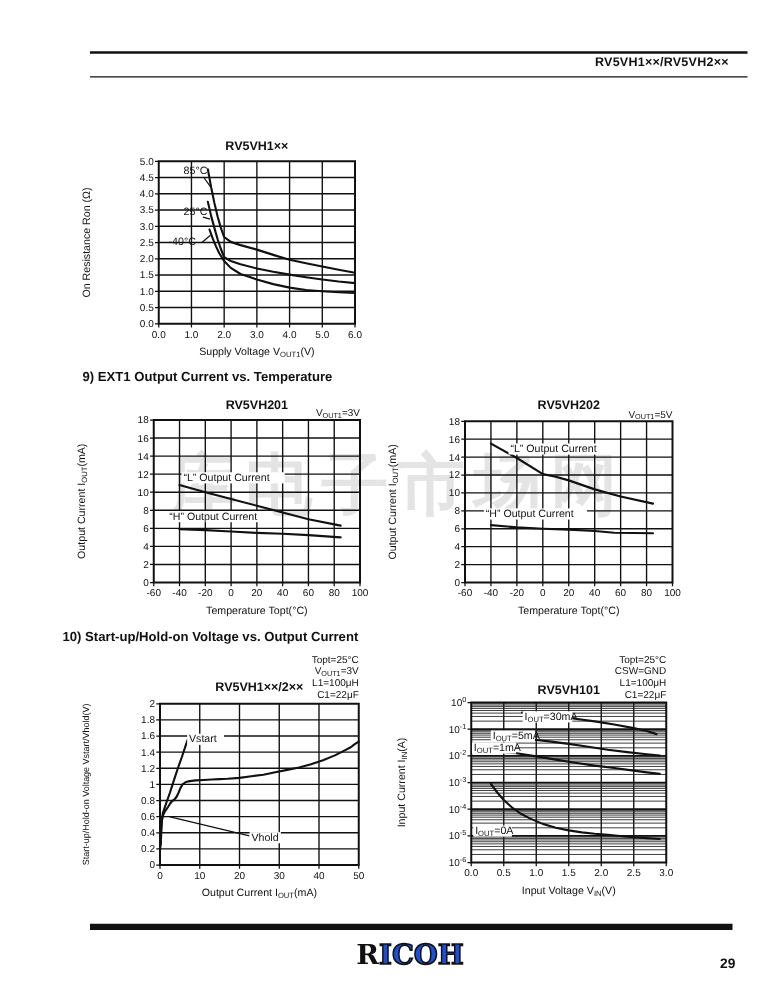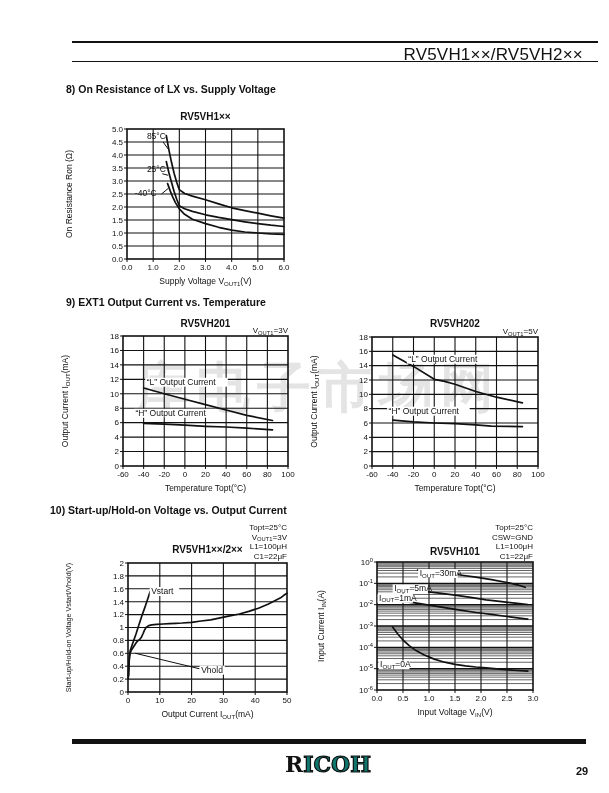--- a/index.html
+++ b/index.html
@@ -2,47 +2,46 @@
 <html><head>
 <meta charset="utf-8">
 <style>
   html,body{margin:0;padding:0;background:#888;}
   .page{
     position:relative;width:609px;height:793px;background:#ffffff;
     font-family:"Liberation Sans", sans-serif;color:#111;overflow:hidden;
   }
   .abs{position:absolute;}
   .hline{background:#111;}
-  .hdr-title{font-weight:normal;font-size:17px;letter-spacing:0.2px;}
+  .hdr-title{font-weight:bold;font-size:10px;letter-spacing:0.2px;}
   .sec-title{font-weight:bold;font-size:10.5px;white-space:nowrap;}
   .watermark{
     font-size:54px;font-weight:bold;color:#e4e4e4;letter-spacing:7px;
     white-space:nowrap;z-index:0;user-select:none;
   }
   .chartbox{z-index:1;}
   svg text{font-family:"Liberation Sans", sans-serif;fill:#111;}
   .footer-bar{background:#111;}
   .logo{display:flex;align-items:flex-end;line-height:1;}
   .logo span{font-family:"DejaVu Serif", serif;font-weight:bold;font-size:22px;}
   .logo .solid{color:#111;}
-  .logo .outline{color:#0f766e;-webkit-text-stroke:1.2px #111;text-shadow:0 0 0.5px #111;}
+  .logo .outline{color:#1d4ed8;-webkit-text-stroke:1.2px #111;text-shadow:0 0 0.5px #111;}
   .pagenum{font-weight:bold;font-size:11px;}
 </style>
 </head>
 <body>
 
 <div class="page">
 
   <div class="abs hline" style="left:72px;top:41px;width:526px;height:2px;"></div>
   <div class="abs hdr-title" style="right:26px;top:45px;">RV5VH1××/RV5VH2××</div>
   <div class="abs hline" style="left:72px;top:61px;width:526px;height:1px;"></div>
 
   <div class="abs watermark" style="left:135px;top:352px;">库电子市场网</div>
 
-  <div class="abs sec-title" style="left:66px;top:83px;">8) On Resistance of LX vs. Supply Voltage</div>
   <div class="abs sec-title" style="left:66px;top:296px;">9) EXT1 Output Current vs. Temperature</div>
   <div class="abs sec-title" style="left:50px;top:504px;">10) Start-up/Hold-on Voltage vs. Output Current</div>
 
   <div class="abs chartbox" style="left:60px;top:104px;">
     <svg id="svg-c1" width="245" height="186" viewBox="0 0 245 186">
         <line x1="93.16666666666666" y1="25" x2="93.16666666666666" y2="155" stroke="#111" stroke-width="1.1"></line>
         <line x1="119.33333333333333" y1="25" x2="119.33333333333333" y2="155" stroke="#111" stroke-width="1.1"></line>
         <line x1="145.5" y1="25" x2="145.5" y2="155" stroke="#111" stroke-width="1.1"></line>
         <line x1="171.66666666666666" y1="25" x2="171.66666666666666" y2="155" stroke="#111" stroke-width="1.1"></line>
         <line x1="197.83333333333334" y1="25" x2="197.83333333333334" y2="155" stroke="#111" stroke-width="1.1"></line>

